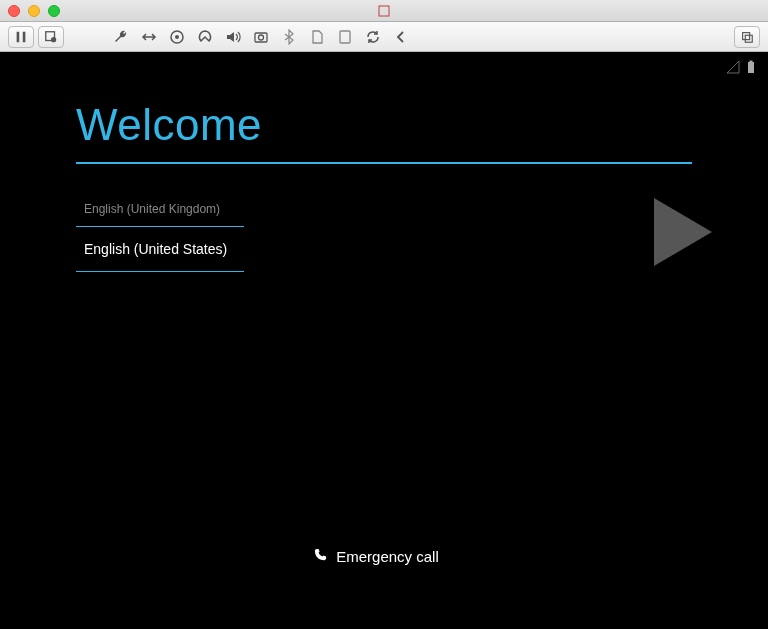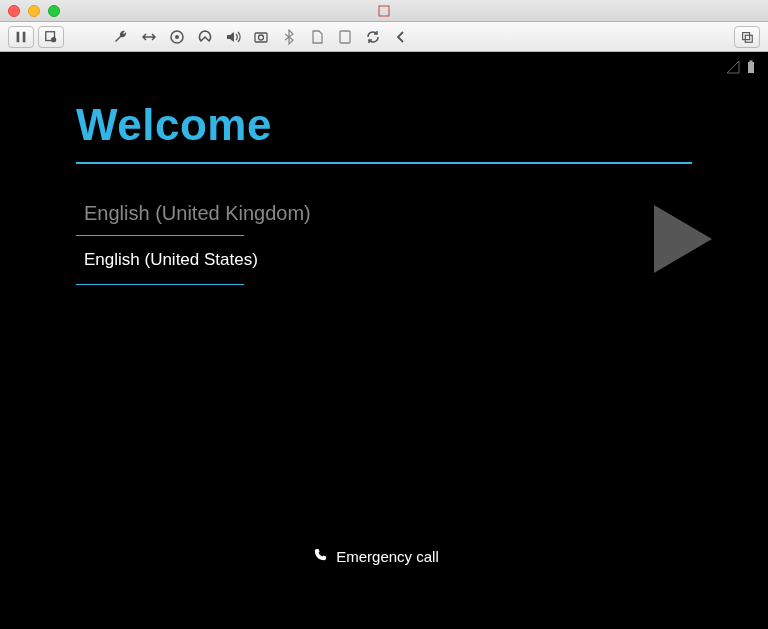--- a/index.html
+++ b/index.html
@@ -76,47 +76,47 @@
       top: 8px; right: 10px;
       display: flex; gap: 4px; align-items: center;
       color: #888;
     }
     .status-bar svg { width: 14px; height: 14px; }
     .content {
       padding: 48px 76px 0 76px;
     }
     .welcome-title {
       font-size: 44px;
-      font-weight: 700;
+      font-weight: 400;
       color: #33b5e5;
       letter-spacing: 0.5px;
     }
     .title-divider {
       height: 2px;
       background: #33b5e5;
       margin-top: 12px;
       width: 100%;
     }
     .lang-area {
       margin-top: 28px;
       display: flex;
       align-items: center;
     }
     .lang-picker {
       width: 240px;
     }
     .lang-item {
       color: #888;
-      font-size: 20px;
+      font-size: 12px;
       padding: 10px 0 10px 8px;
       cursor: pointer;
     }
     .lang-item.selected {
       color: #fff;
-      font-size: 17px;
+      font-size: 14px;
       padding: 14px 0 14px 8px;
     }
     .lang-divider {
       height: 1px;
       background: #33b5e5;
       width: 168px;
     }
     .play-button {
       margin-left: auto;
       margin-right: -20px;

